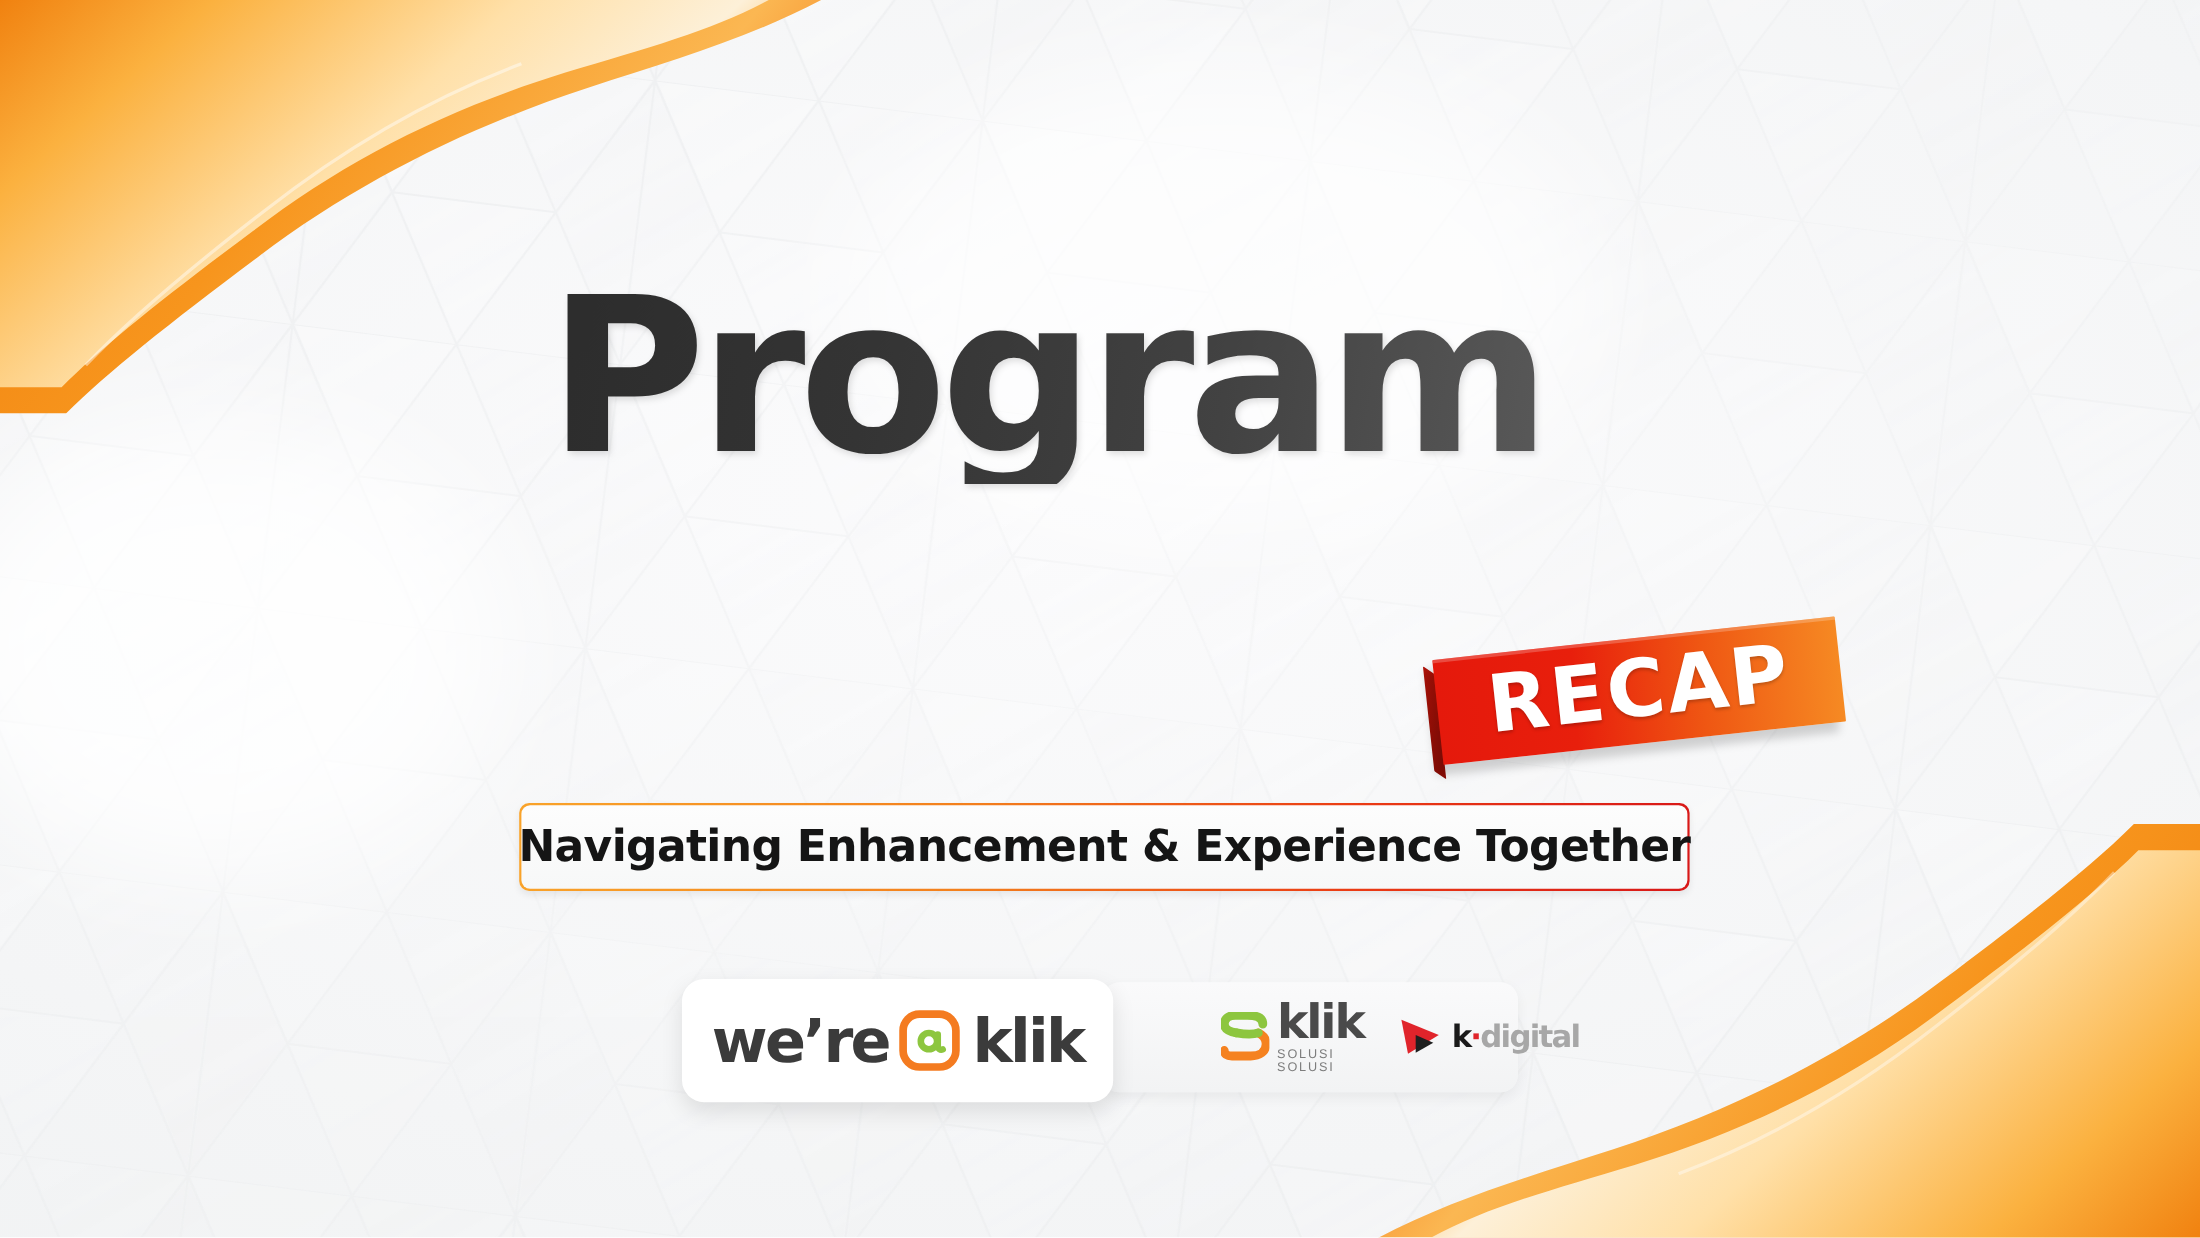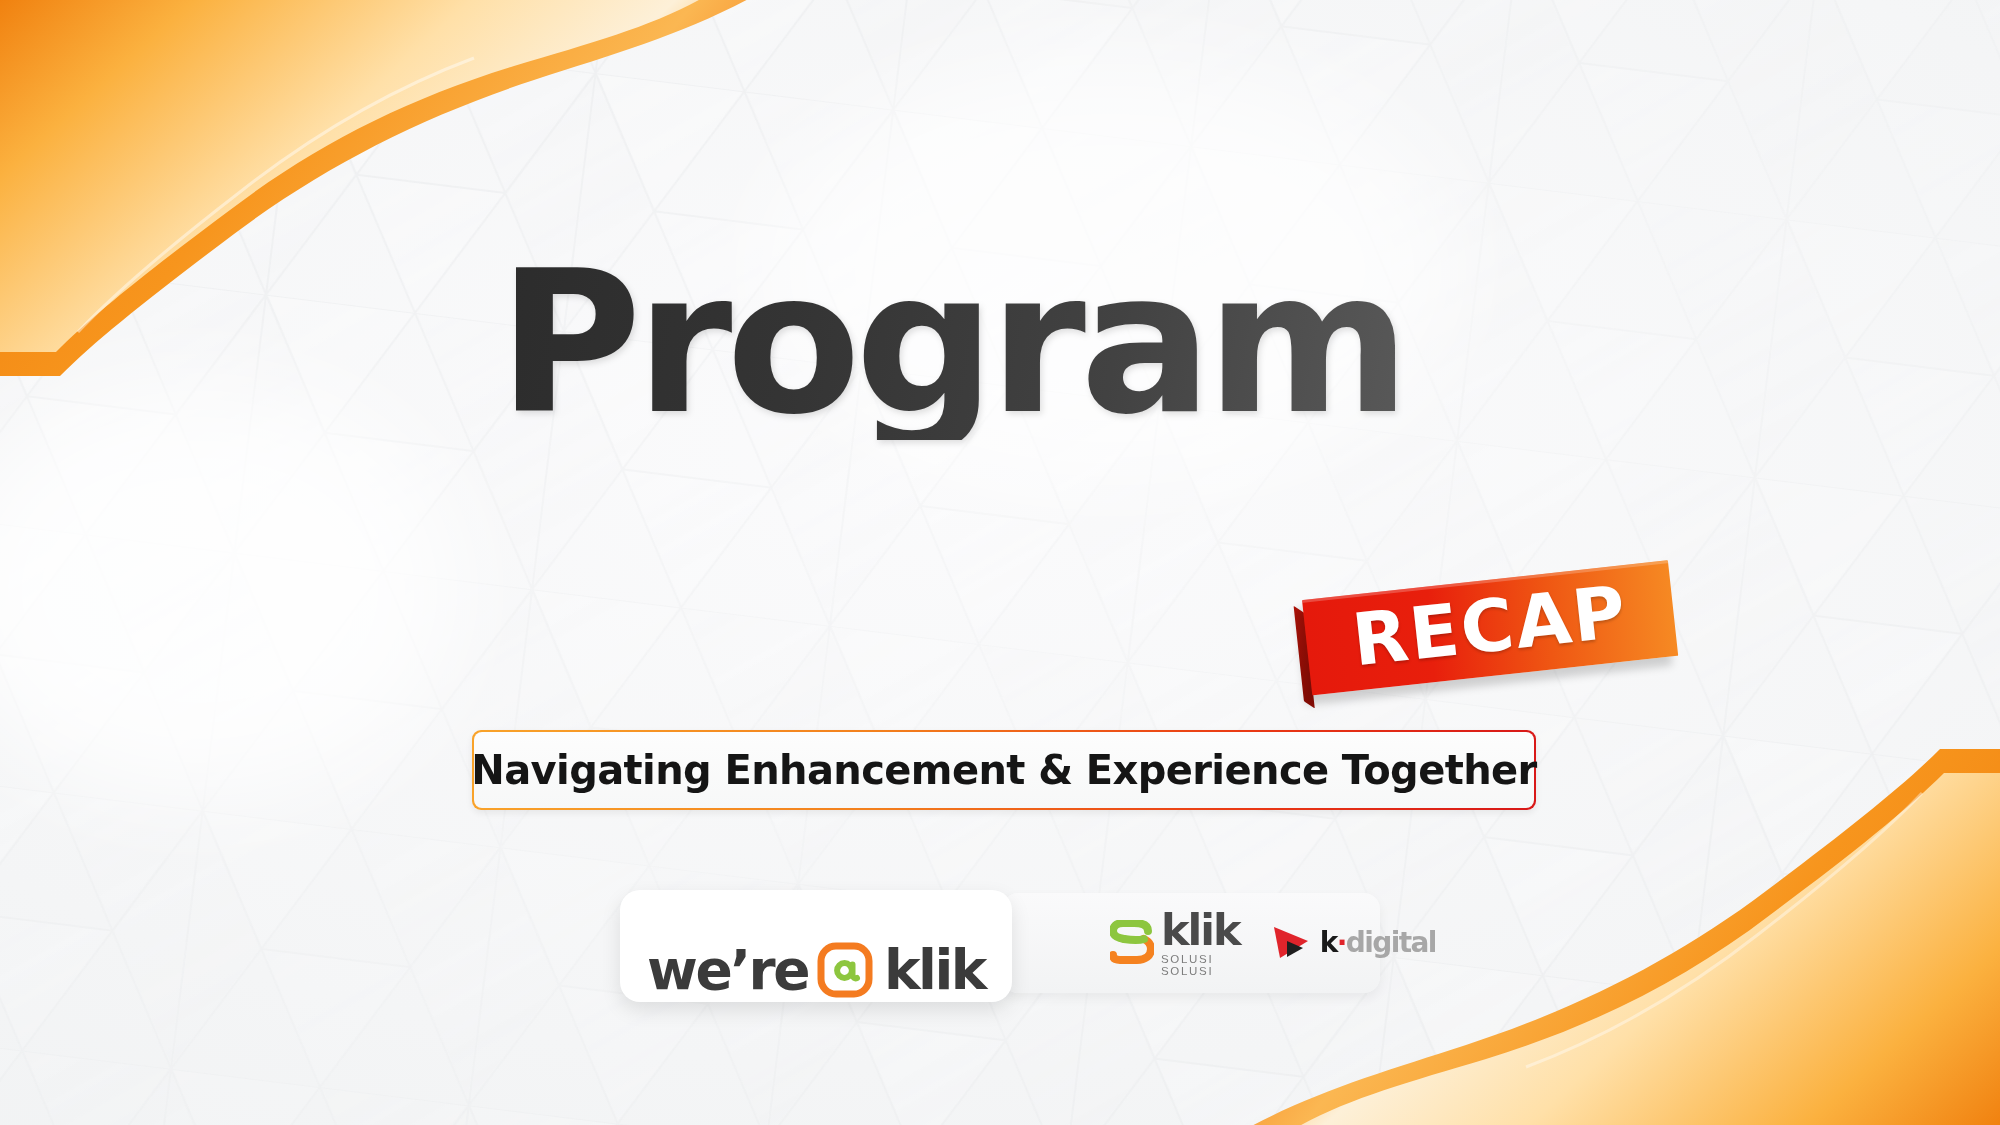--- a/index.html
+++ b/index.html
@@ -134,21 +134,21 @@
   }
   .logo-pill{
     position:absolute;
     left:620px;
     top:890px;
     width:392px;
     height:112px;
     border-radius:20px;
     background:#fff;
     box-shadow:0 8px 20px rgba(0,0,0,.10);
-    display:flex;align-items:flex-end;justify-content:center;
+    display:flex;align-items:center;justify-content:center;
   }
   .were-klik{
     display:flex;align-items:center;
     font-family:"DejaVu Sans", sans-serif;
     font-weight:700;
     font-size:55px;
     letter-spacing:-2.5px;
     color:#3b3b3b;
   }
   .were-klik .at{margin:0 5px 0 9px;display:flex;align-items:center;}

